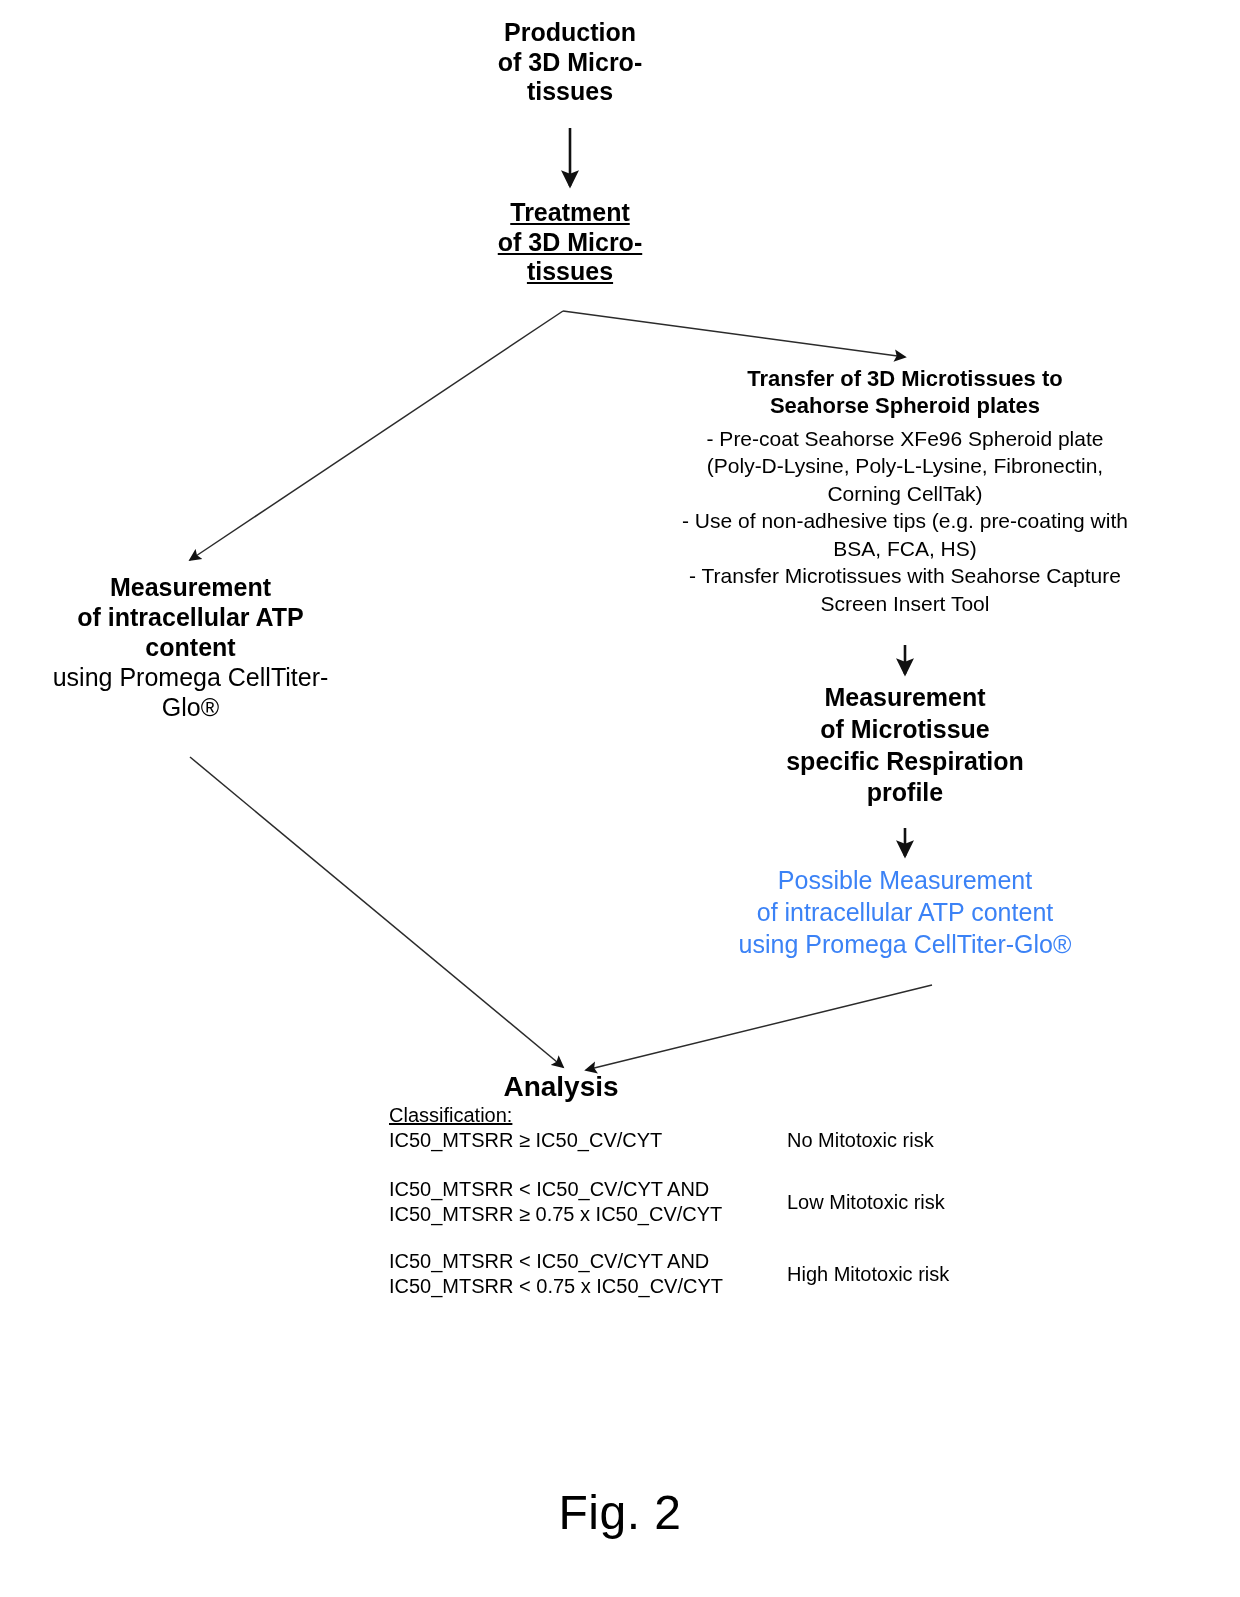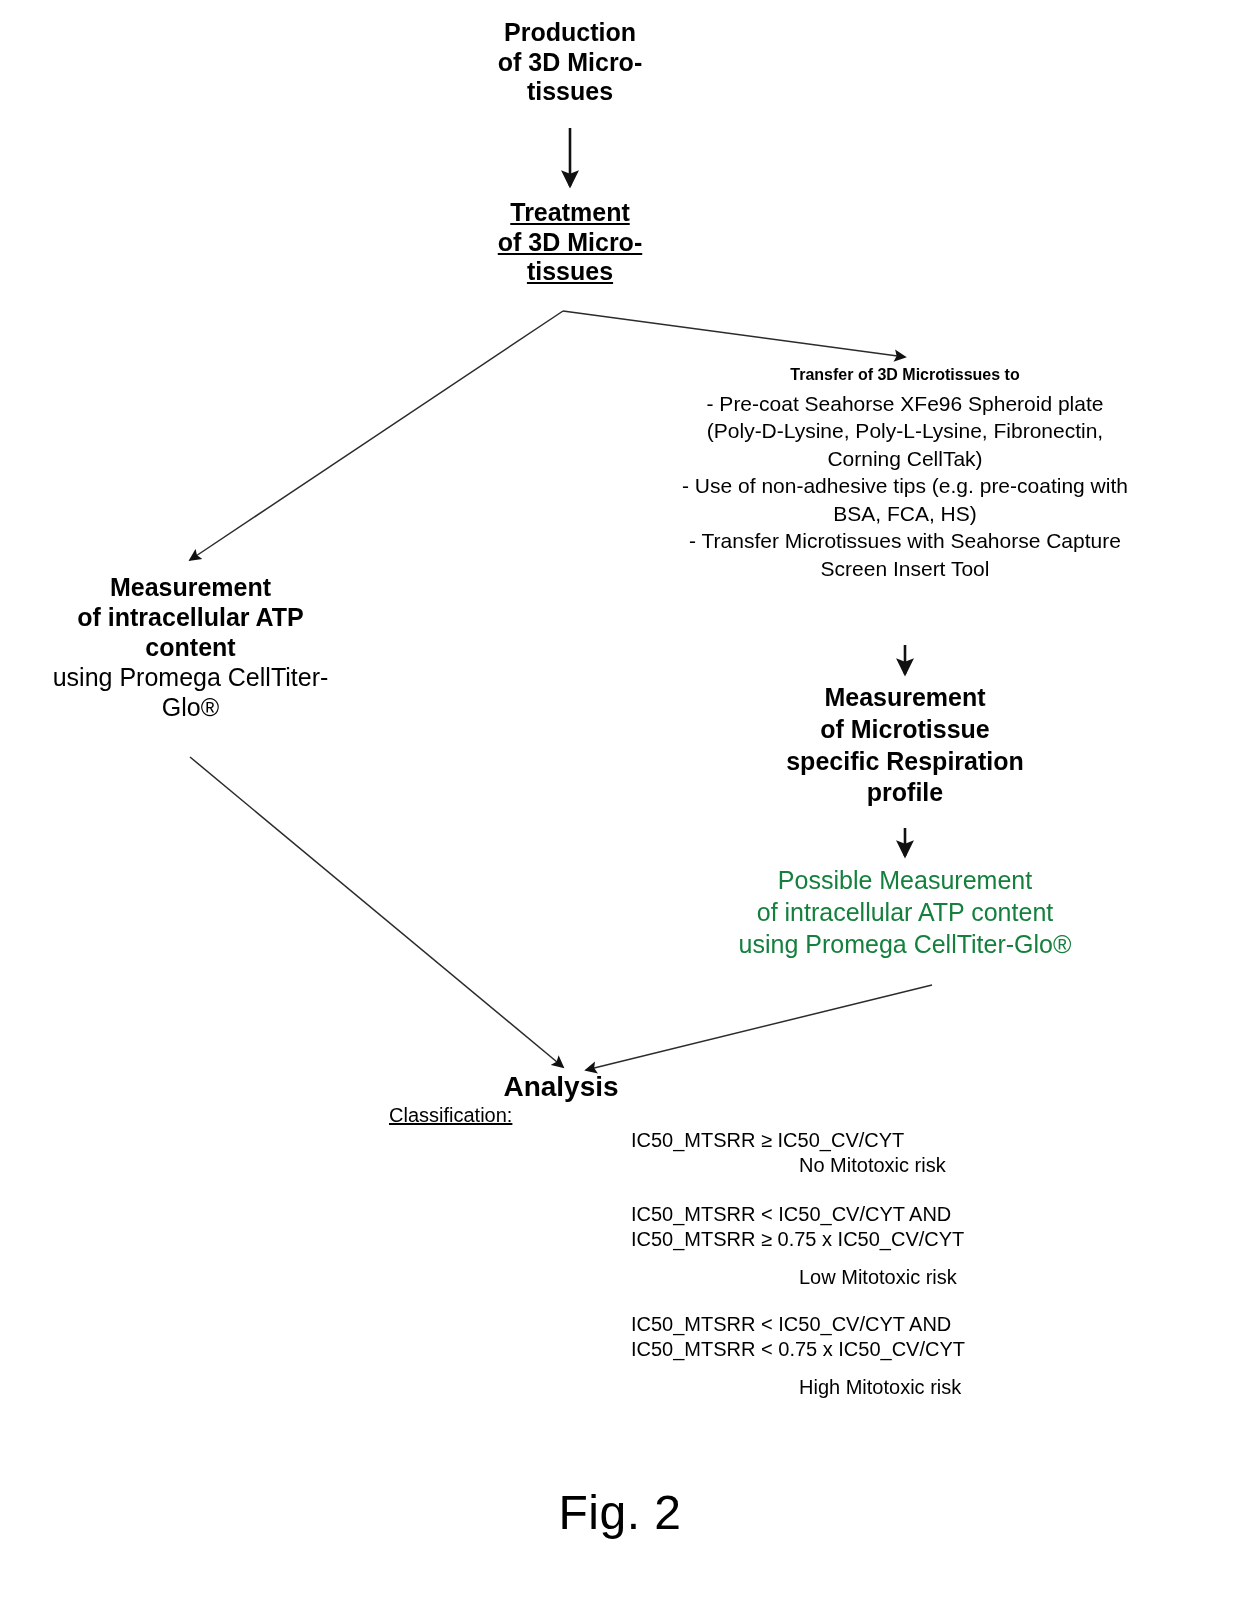--- a/index.html
+++ b/index.html
@@ -53,21 +53,21 @@
     text-decoration: underline;
   }
 
   
   #node-transfer {
     left: 655px;
     top: 365px;
     width: 500px;
   }
   #node-transfer .title {
-    font-size: 16px;
+    font-size: 22px;
     font-weight: bold;
     line-height: 1.24;
   }
   #node-transfer .details {
     font-size: 21px;
     line-height: 1.31;
     margin-top: 5px;
   }
 
   
@@ -124,23 +124,22 @@
     width: 640px;
     font-size: 20px;
   }
   #classification .cls-heading {
     text-decoration: underline;
     margin-bottom: 1px;
     white-space: nowrap;
   }
   .cls-row {
     display: flex;
-    align-items: flex-end;
+    align-items: flex-start;
     margin-bottom: 22px;
-    flex-direction: column;
   }
   .cls-row .cond {
     width: 398px;
     line-height: 1.25;
     white-space: pre-line;
   }
   .cls-row .risk {
     width: 230px;
     line-height: 1.25;
     white-space: nowrap;
@@ -197,20 +196,21 @@
 
   <div class="node" id="node-treatment">
     <div>Treatment</div>
     <div>of 3D Micro-</div>
     <div>tissues</div>
   </div>
 
   <div class="node" id="node-transfer">
     <div class="title">
       <div>Transfer of 3D Microtissues to</div>
+      <div>Seahorse Spheroid plates</div>
     </div>
     <div class="details">
       <div>- Pre-coat Seahorse XFe96 Spheroid plate</div>
       <div>(Poly-D-Lysine, Poly-L-Lysine, Fibronectin,</div>
       <div>Corning CellTak)</div>
       <div>- Use of non-adhesive tips (e.g. pre-coating with</div>
       <div>BSA, FCA, HS)</div>
       <div>- Transfer Microtissues with Seahorse Capture</div>
       <div>Screen Insert Tool</div>
     </div>
@@ -228,21 +228,21 @@
     </div>
   </div>
 
   <div class="node" id="node-respiration">
     <div>Measurement</div>
     <div>of Microtissue</div>
     <div>specific Respiration</div>
     <div>profile</div>
   </div>
 
-  <div class="node" id="node-possible" style="color: #15803d;">
+  <div class="node" id="node-possible" style="color: #3b82f6;">
     <div>Possible Measurement</div>
     <div>of intracellular ATP content</div>
     <div>using Promega CellTiter-Glo®</div>
   </div>
 
   <div class="node" id="node-analysis">
     <div>Analysis</div>
   </div>
 
   <div id="classification">

